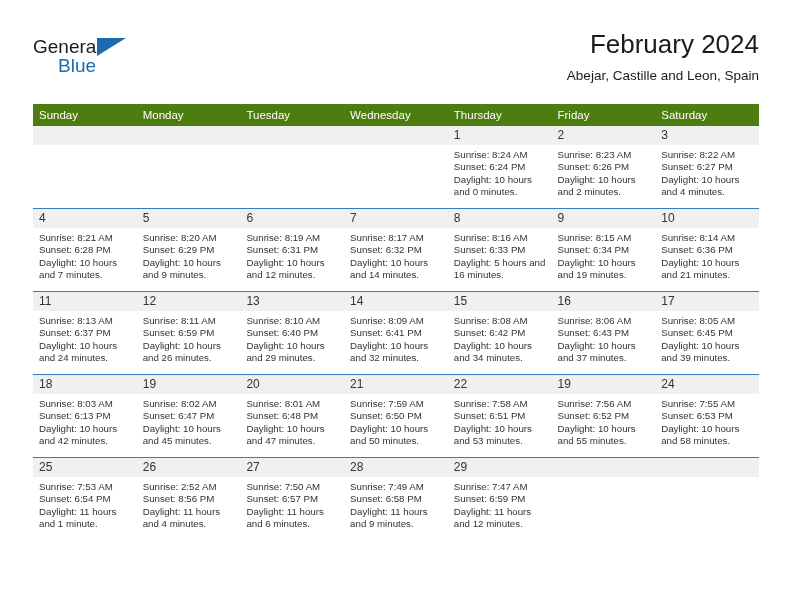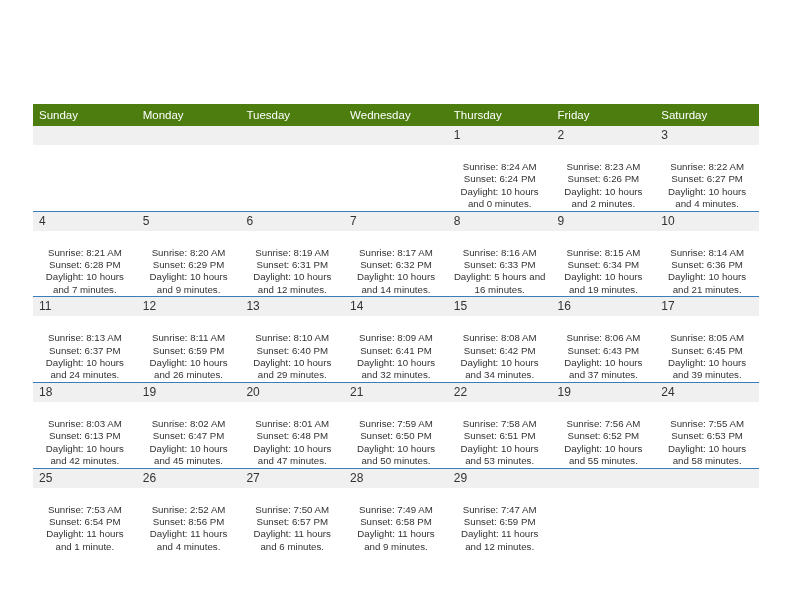--- a/index.html
+++ b/index.html
@@ -119,41 +119,49 @@
     font-size: 12px;
     color: #333333;
     padding: 2px 0 3px 6px;
     line-height: 14px;
     min-height: 14px;
   }
   .daynum.empty {
     color: transparent;
   }
   .dayinfo {
-    padding: 16px 6px 0 6px;
+    padding: 4px 6px 0 6px;
     font-size: 9.7px;
     line-height: 12.4px;
     color: #333333;
-    text-align: center;
   }
   .dayinfo div {
     white-space: nowrap;
   }
   .dayinfo .dl {
     white-space: normal;
   }
 </style>
 </head>
 <body>
 
 <div class="page">
 
   <div class="top-bar">
 
-
+    <div class="logo">
+      <span class="logo-general">General</span>
+      <span class="logo-tri"></span>
+      <span class="logo-blue">Blue</span>
+    </div>
+
+    <div class="title-block">
+      <div class="cal-title">February 2024</div>
+      <div class="cal-subtitle">Abejar, Castille and Leon, Spain</div>
+    </div>
 
   </div>
 
   <table class="calendar">
     <thead>
       <tr id="hdr-row">
           <th>Sunday</th>
           <th>Monday</th>
           <th>Tuesday</th>
           <th>Wednesday</th>

